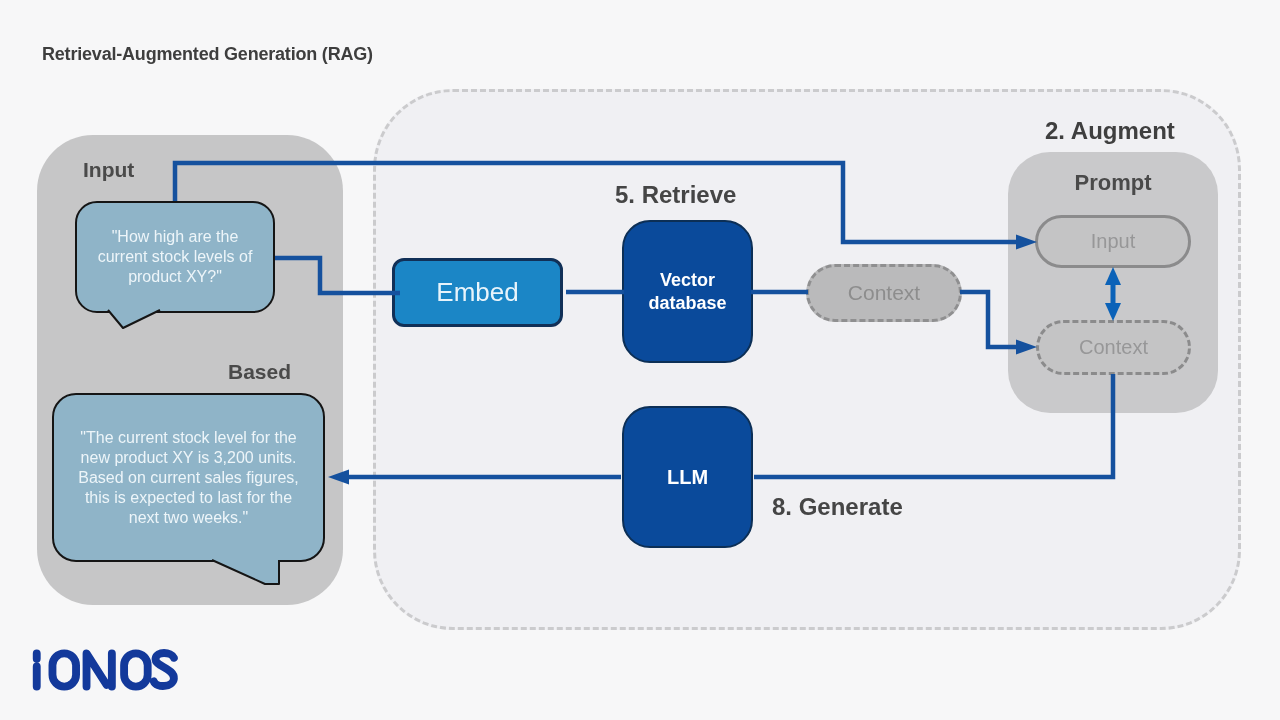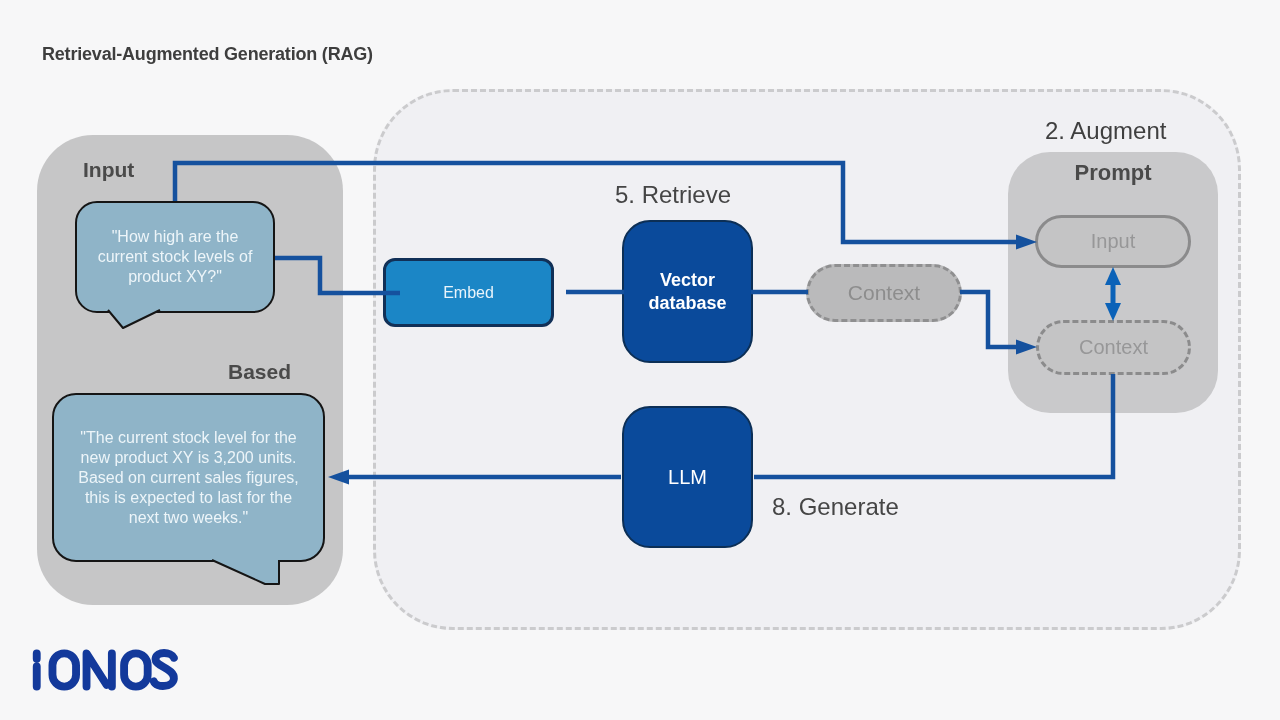--- a/index.html
+++ b/index.html
@@ -68,58 +68,58 @@
 
   
   .pipeline{
     left:373px; top:89px; width:868px; height:541px;
     background:#f0f0f3;
     border:3px dashed #cbcbcd;
     border-radius:80px;
   }
 
   .step-label{
-    font-size:24px; font-weight:normal; color:var(--label-dark);
+    font-size:24px; font-weight:bold; color:var(--label-dark);
   }
   .step-retrieve{ left:615px; top:181px; }
   .step-augment{ left:1045px; top:117px; color:#3f3f3f; }
   .step-generate{ left:772px; top:493px; }
 
   .node{
     display:flex; align-items:center; justify-content:center; text-align:center;
   }
   .embed-node{
-    left:383px; top:258px; width:171px; height:69px;
+    left:392px; top:258px; width:171px; height:69px;
     background:var(--node-light); border:3px solid var(--node-light-border);
-    border-radius:12px; color:#e8f4fb; font-size:16px;
+    border-radius:12px; color:#e8f4fb; font-size:26px;
   }
   .vector-db-node{
     left:622px; top:220px; width:131px; height:143px;
     background:var(--node-dark); border:2px solid var(--node-dark-border);
     border-radius:28px; color:#ffffff; font-size:18px; font-weight:bold;
     line-height:23px; padding:0 4px;
   }
   .llm-node{
     left:622px; top:406px; width:131px; height:142px;
     background:var(--node-dark); border:2px solid var(--node-dark-border);
-    border-radius:28px; color:#ffffff; font-size:20px; font-weight:normal;
+    border-radius:28px; color:#ffffff; font-size:20px; font-weight:bold;
   }
   .context-oval{
     left:806px; top:264px; width:156px; height:58px;
     background:var(--oval-gray); border:3px dashed var(--oval-border);
     border-radius:30px; color:#8d8d8d; font-size:21px;
   }
 
   
   .prompt-panel{
     left:1008px; top:152px; width:210px; height:261px;
     background:var(--prompt-gray); border-radius:42px;
   }
   .prompt-label{
-    left:1008px; top:160px; width:210px; text-align:center;
+    left:1008px; top:170px; width:210px; text-align:center;
     font-size:22px; font-weight:bold; color:#4a4a4a;
   }
   .pill{
     display:flex; align-items:center; justify-content:center;
     background:var(--pill-gray); color:var(--muted-text); font-size:20px;
   }
   .input-pill{
     left:1035px; top:215px; width:156px; height:53px;
     border:3px solid var(--pill-border); border-radius:27px;
   }

